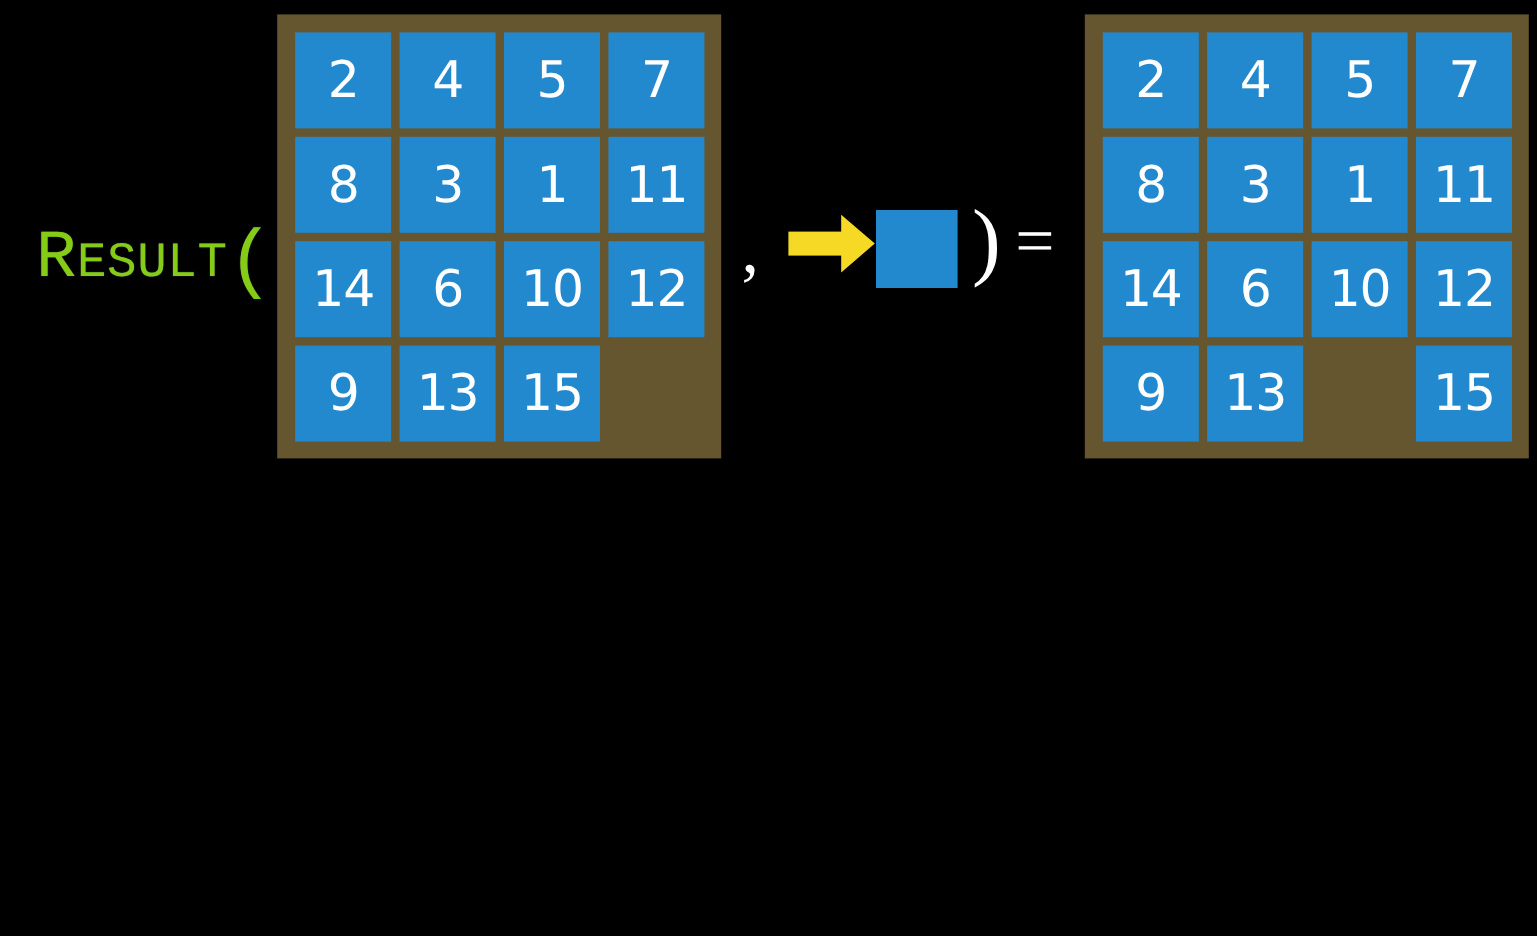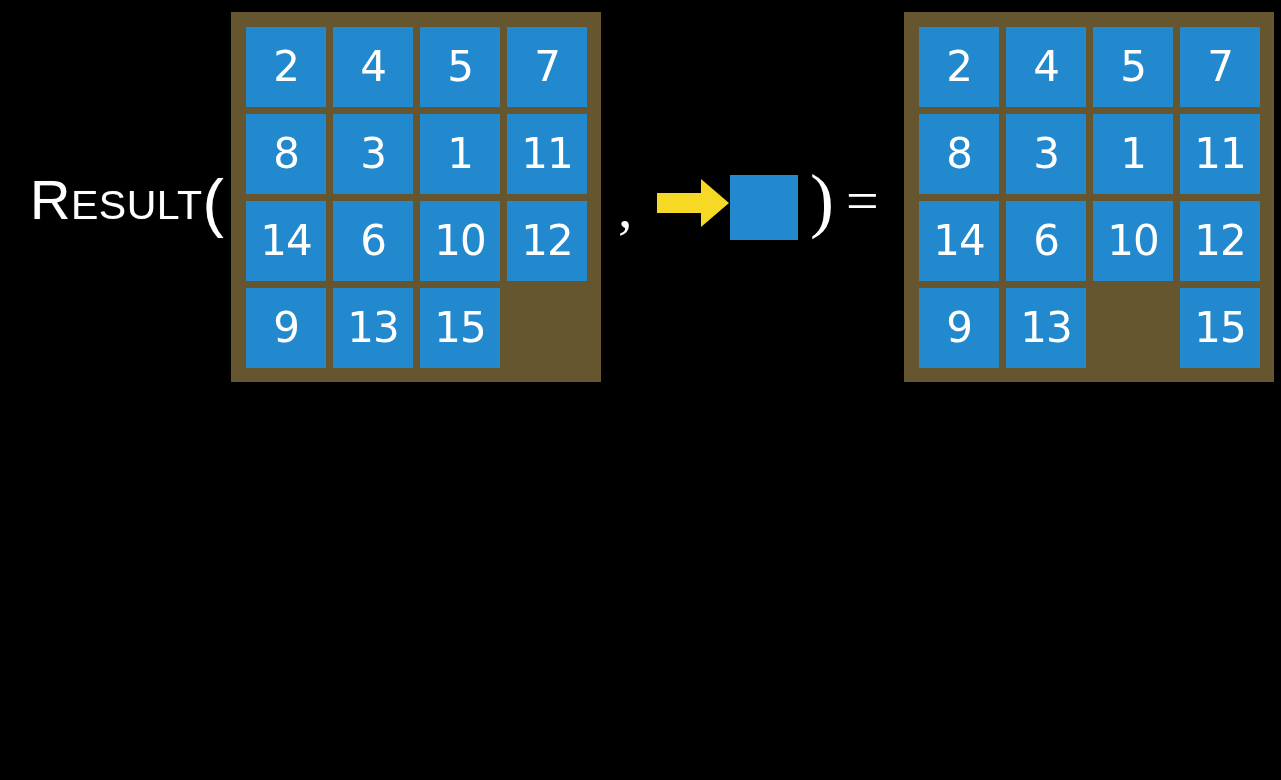--- a/index.html
+++ b/index.html
@@ -30,26 +30,27 @@
     left: 0;
     width: 1281px;
     height: 390px;
   }
   .eq-row.row-1 { top: 0px; }
   .eq-row.row-2 { top: 390px; }
 
   
   .result-label {
     position: absolute;
-    color: #ffffff;
-    font-family: Liberation Sans, sans-serif;
+    color: #84cc16;
+    font-family: Liberation Mono, monospace;
     font-weight: 400;
     white-space: nowrap;
     letter-spacing: 0.5px;
     text-shadow: 0 0 1px rgba(255,255,255,0.35);
+    margin-top: 16px;
   }
   .result-label .big {
     font-size: 56px;
     line-height: 1;
   }
   .result-label .small {
     font-size: 41px;
     line-height: 1;
   }
   .result-label .paren {

